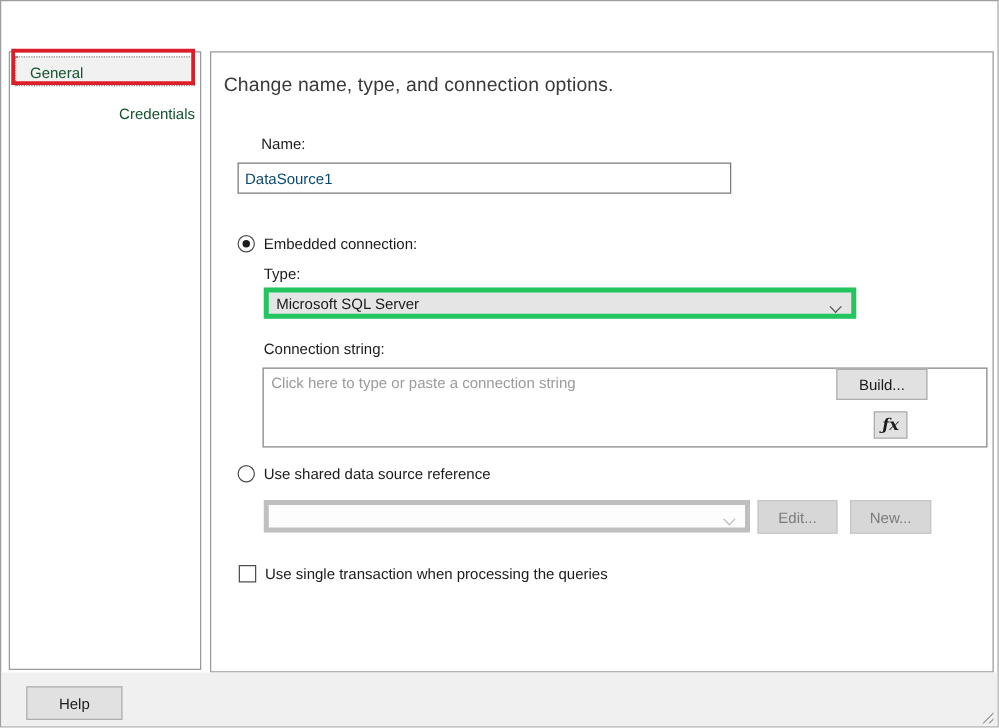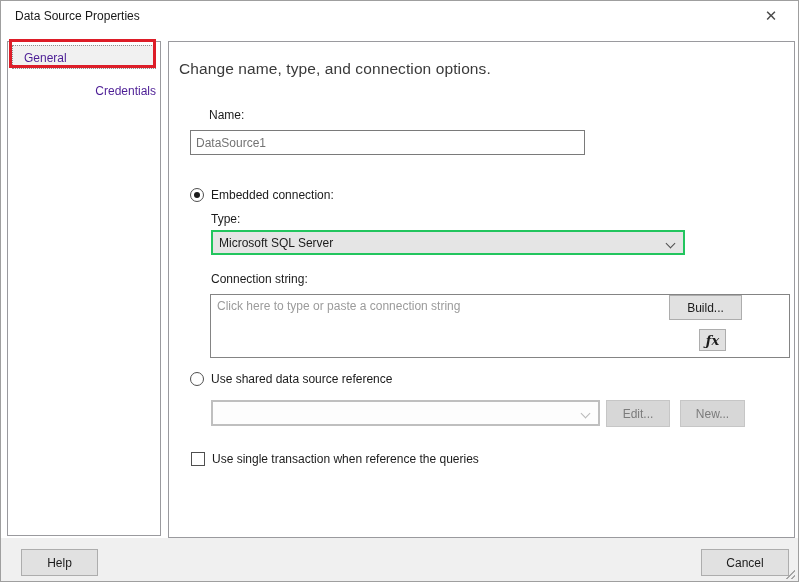--- a/index.html
+++ b/index.html
@@ -20,21 +20,21 @@
     display:flex; align-items:center; justify-content:center;
     font-size:15px; color:#4a4a4a; font-family:"DejaVu Sans", sans-serif;
   }
 
   
   .sidebar {
     position:absolute; left:6px; top:40px; width:154px; height:495px;
     background:#fff; border:1px solid #9a9a9e;
   }
   .side-item { position:absolute; left:4px; right:4px; height:24px; line-height:24px;
-    padding-left:11px; color:#4c1d95; cursor:default; }
+    padding-left:11px; color:#14532d; cursor:default; }
   .side-item.selected { background:#f1f1f1; border:1px dotted #8f8f8f; }
   .item-general { top:3px; }
   .item-credentials { top:37px;text-align:right; }
   .red-annotation {
     position:absolute; left:8px; top:38px; width:147px; height:29px;
     border:3px solid #dd1d28; pointer-events:none; z-index:5;
   }
 
   
   .main {
@@ -44,35 +44,35 @@
   .main-header { position:absolute; left:10px; top:18px; font-size:15.5px; color:#3a3a3a; letter-spacing:0.1px; }
 
   .field-label { position:absolute; font-size:12px; color:#1b1b1b; white-space:nowrap; }
   .lbl-name  { left:40px; top:66px; }
   .lbl-type  { left:42px; top:170px; }
   .lbl-conn  { left:42px; top:230px; }
 
   .name-input {
     position:absolute; left:21px; top:88px; width:395px; height:25px;
     border:1px solid #7a7a7a; padding:2px 5px; font-size:12px;
-    font-family:"Liberation Sans", sans-serif; color:#737373; background:#fff;
+    font-family:"Liberation Sans", sans-serif; color:#0c4a6e; background:#fff;
   }
 
   
   .radio { position:absolute; width:14px; height:14px; border:1px solid #4f4f4f; border-radius:50%; background:#fff; cursor:pointer; }
   .radio.checked::after { content:""; position:absolute; left:3px; top:3px; width:6px; height:6px; border-radius:50%; background:#1b1b1b; }
   .radio-embedded { left:21px; top:146px; }
   .radio-shared   { left:21px; top:330px; }
   .radio-label { position:absolute; font-size:12px; color:#1b1b1b; cursor:default; }
   .lbl-embedded { left:42px; top:146px; }
   .lbl-shared   { left:42px; top:330px; }
 
   
   .combo {
-    position:absolute; height:25px; border:2px solid #22c55e; background:#e5e5e5;
+    position:absolute; height:25px; border:4px solid #22c55e; background:#e5e5e5;
     display:flex; align-items:center; padding:0 24px 0 6px; cursor:pointer;
   }
   .combo-type { left:42px; top:188px; width:474px; }
   .combo .chev { position:absolute; right:9px; top:8px; width:7px; height:7px;
     border-right:1.6px solid #4f4f4f; border-bottom:1.6px solid #4f4f4f; transform:rotate(45deg); }
   .combo.disabled { background:#fdfdfd; border-color:#bfbfbf; cursor:default; }
   .combo.disabled .chev { border-color:#b9b9b9; }
   .combo-shared { left:42px; top:358px; width:389px; height:26px; }
 
   
@@ -111,26 +111,20 @@
     background:repeating-linear-gradient(-45deg, transparent 0 2px, #a5a5a5 2px 3.5px);
     clip-path:polygon(100% 0, 100% 100%, 0 100%);
     cursor:nwse-resize;
   }
 </style>
 </head>
 <body>
 
 <div class="dialog">
 
-  <div class="titlebar">
-    <span class="title">Data Source Properties</span>
-    <button class="close-btn">
-        <span>✕</span>
-      </button>
-  </div>
 
   <div class="sidebar">
     <div class="side-item item-general selected">
       <span>General</span>
     </div>
     <div class="side-item item-credentials">
       <span>Credentials</span>
     </div>
   </div>
   <div class="red-annotation"></div>
@@ -162,23 +156,22 @@
     <span class="radio-label lbl-shared">Use shared data source reference</span>
 
     <div class="combo combo-shared disabled">
       <span></span>
       <span class="chev"></span>
     </div>
     <button class="btn btn-edit disabled">Edit...</button>
     <button class="btn btn-new disabled">New...</button>
 
     <span class="checkbox"></span>
-    <span class="radio-label lbl-single">Use single transaction when reference the queries</span>
+    <span class="radio-label lbl-single">Use single transaction when processing the queries</span>
   </div>
 
   <div class="footer">
     <button class="btn btn-help">Help</button>
     <button class="btn btn-ok">OK</button>
-    <button class="btn btn-cancel">Cancel</button>
     <div class="grip"></div>
   </div>
 
 </div>
 
 </body></html>

